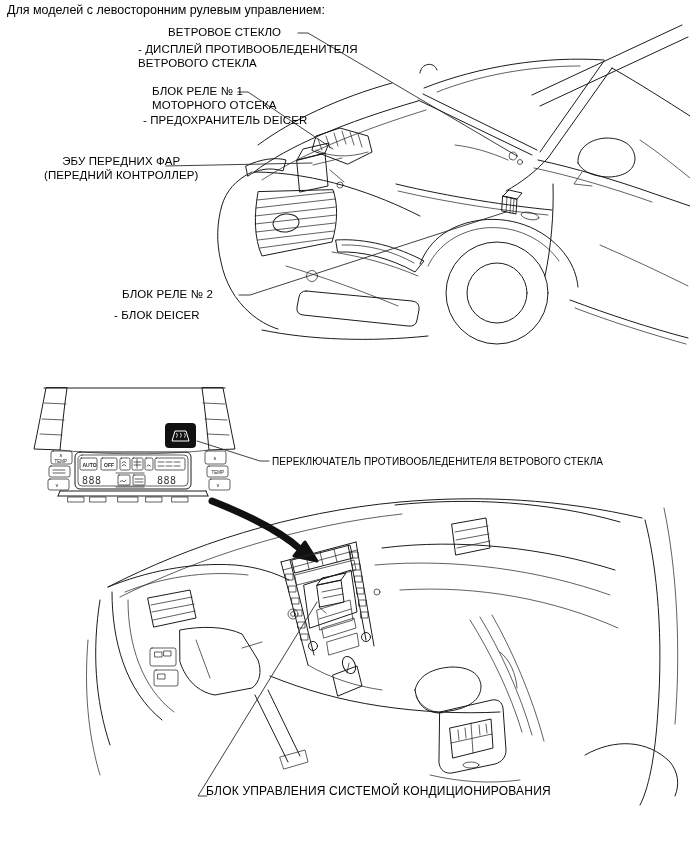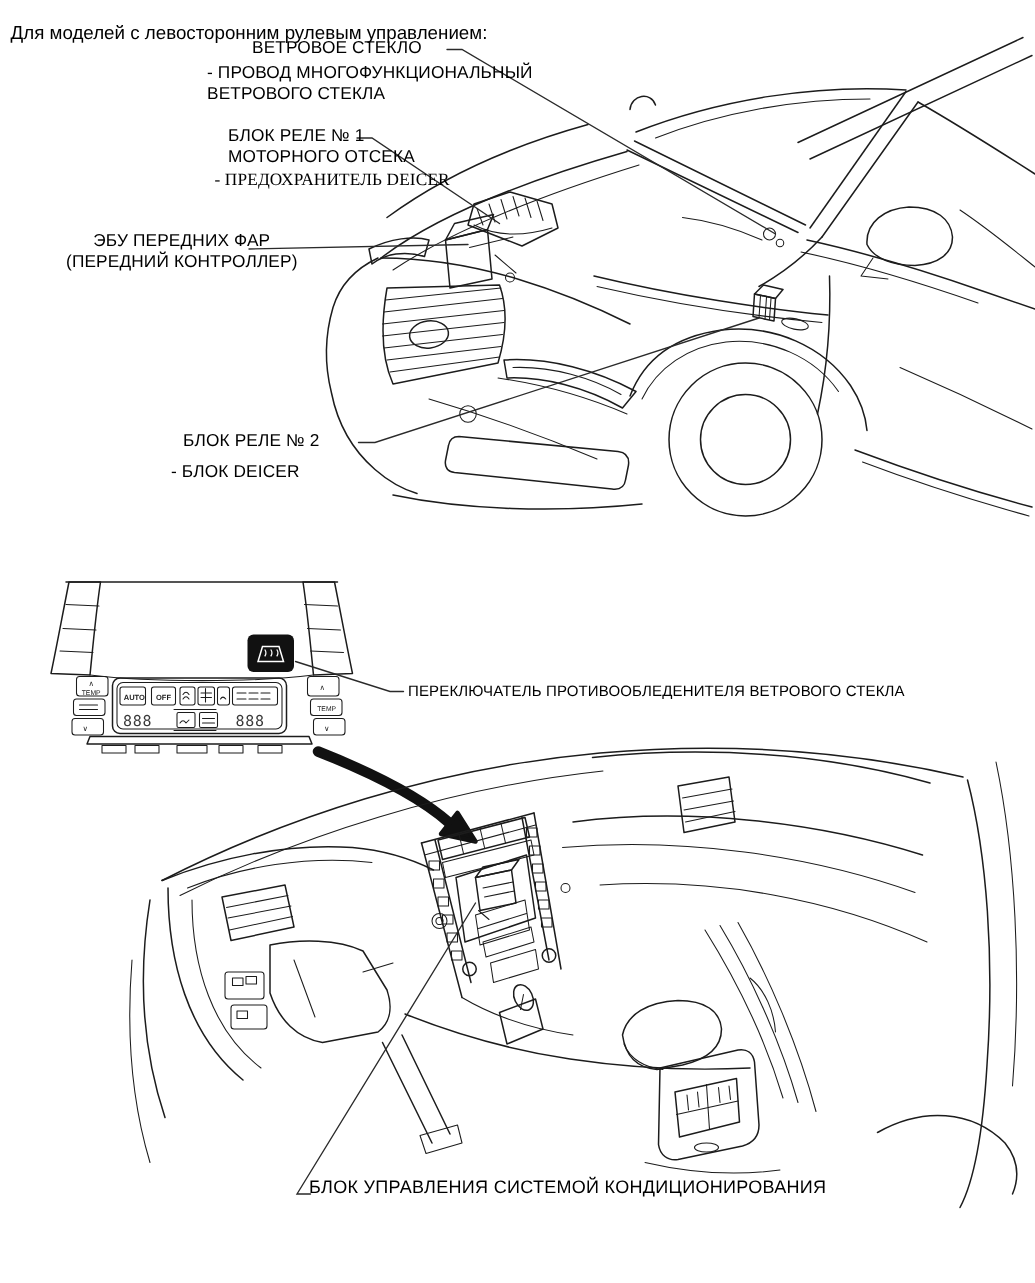--- a/index.html
+++ b/index.html
@@ -4,21 +4,21 @@
 <style>
   html,body{margin:0;padding:0;background:#fff;}
   .page{position:relative;width:690px;height:855px;background:#fff;overflow:hidden;
         font-family:"Liberation Sans",sans-serif;color:#000;}
   svg{position:absolute;left:0;top:0;}
   .art{fill:none;stroke:#1c1c1c;stroke-width:1;stroke-linecap:round;stroke-linejoin:round;}
   .art2{fill:none;stroke:#1c1c1c;stroke-width:0.7;stroke-linecap:round;stroke-linejoin:round;}
   .callout{fill:none;stroke:#2a2a2a;stroke-width:0.9;stroke-linecap:round;}
   .lbl{position:absolute;white-space:pre-line;font-size:11.5px;line-height:13.5px;letter-spacing:0.1px;}
   .lbl.big{font-size:12px;letter-spacing:0.2px;}
-  .title{position:absolute;left:7px;top:15px;font-size:12.5px;text-align:center;}
+  .title{position:absolute;left:7px;top:3px;font-size:12.5px;text-align:center;}
   .svgtxt{fill:#1c1c1c;stroke:none;font-family:"Liberation Sans",sans-serif;}
   .seg{fill:#3a3a3a;stroke:none;font-family:"DejaVu Sans Mono",monospace;}
 </style>
 </head>
 <body>
 
 <div class="page">
 
 <svg width="690" height="855" viewBox="0 0 690 855">
 
@@ -280,25 +280,25 @@
     <path class="callout" d="M 166,166 L 312,163"></path>
     <path class="callout" d="M 239,295 L 250,295 L 506,212"></path>
     <path class="callout" d="M 197,441 L 260,461 L 269,461"></path>
     <path class="callout" d="M 317,602 L 198,796 L 207,796"></path>
   </g>
 </svg>
 
 <div class="title">Для моделей с левосторонним рулевым управлением:</div>
 
 <div class="lbl" style="left:168px;top:26px;">ВЕТРОВОЕ СТЕКЛО</div>
-<div class="lbl" style="left:138px;top:43px;">- ПРОВОД МНОГОФУНКЦИОНАЛЬНЫЙ
+<div class="lbl" style="left:138px;top:43px;">- ДИСПЛЕЙ ПРОТИВООБЛЕДЕНИТЕЛЯ
 ВЕТРОВОГО СТЕКЛА</div>
 <div class="lbl" style="left:152px;top:85px;">БЛОК РЕЛЕ № 1
 МОТОРНОГО ОТСЕКА</div>
-<div class="lbl" style="left:143px;top:114px;font-family:Liberation Serif, serif;">- ПРЕДОХРАНИТЕЛЬ DEICER</div>
+<div class="lbl" style="left:143px;top:114px;">- ПРЕДОХРАНИТЕЛЬ DEICER</div>
 <div class="lbl" style="left:44px;top:155px;text-align:center;">ЭБУ ПЕРЕДНИХ ФАР
 (ПЕРЕДНИЙ КОНТРОЛЛЕР)</div>
 <div class="lbl" style="left:122px;top:288px;">БЛОК РЕЛЕ № 2</div>
 <div class="lbl" style="left:114px;top:309px;">- БЛОК DEICER</div>
 
 <div class="lbl" style="left:272px;top:455px;font-size:10px;">ПЕРЕКЛЮЧАТЕЛЬ ПРОТИВООБЛЕДЕНИТЕЛЯ ВЕТРОВОГО СТЕКЛА</div>
 
 <div class="lbl big" style="left:206px;top:785px;">БЛОК УПРАВЛЕНИЯ СИСТЕМОЙ КОНДИЦИОНИРОВАНИЯ</div>
 
 </div>

